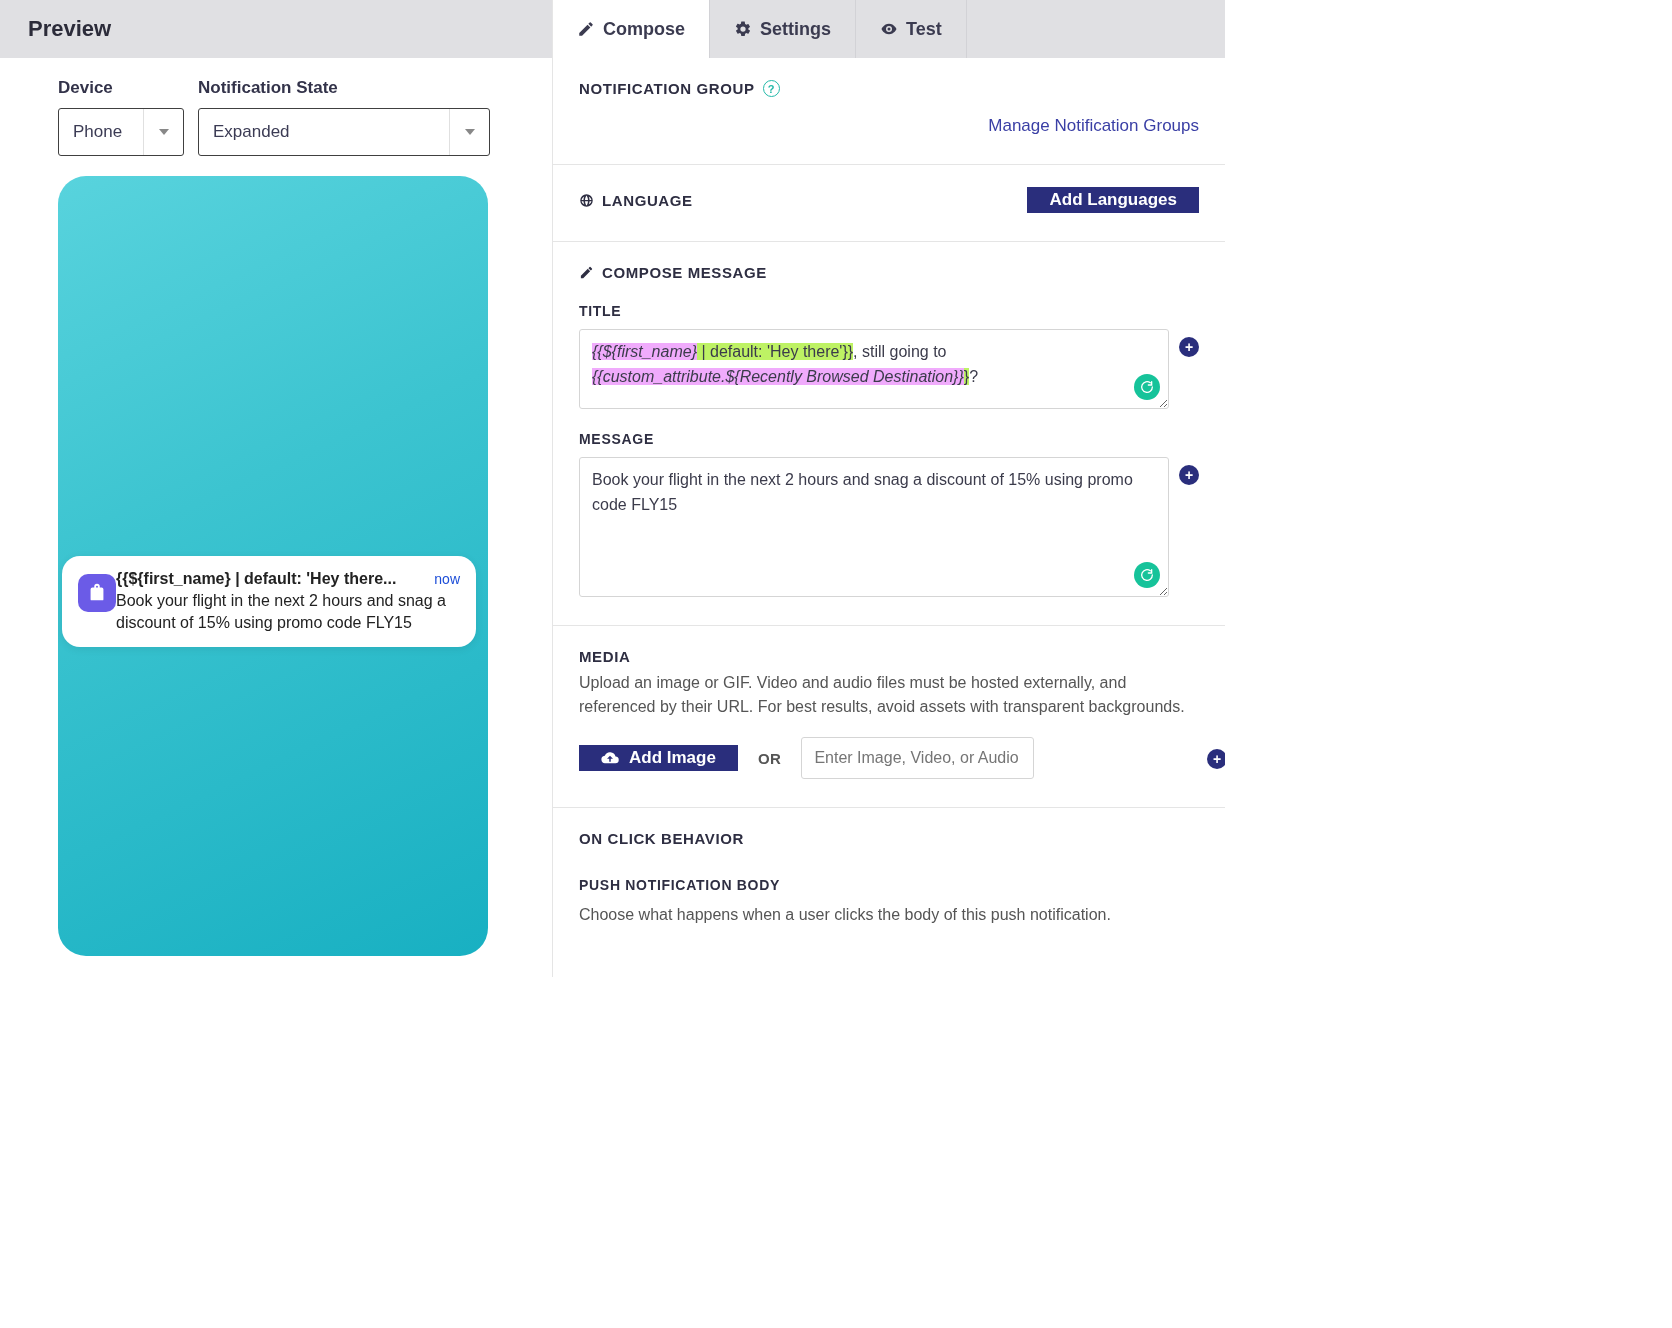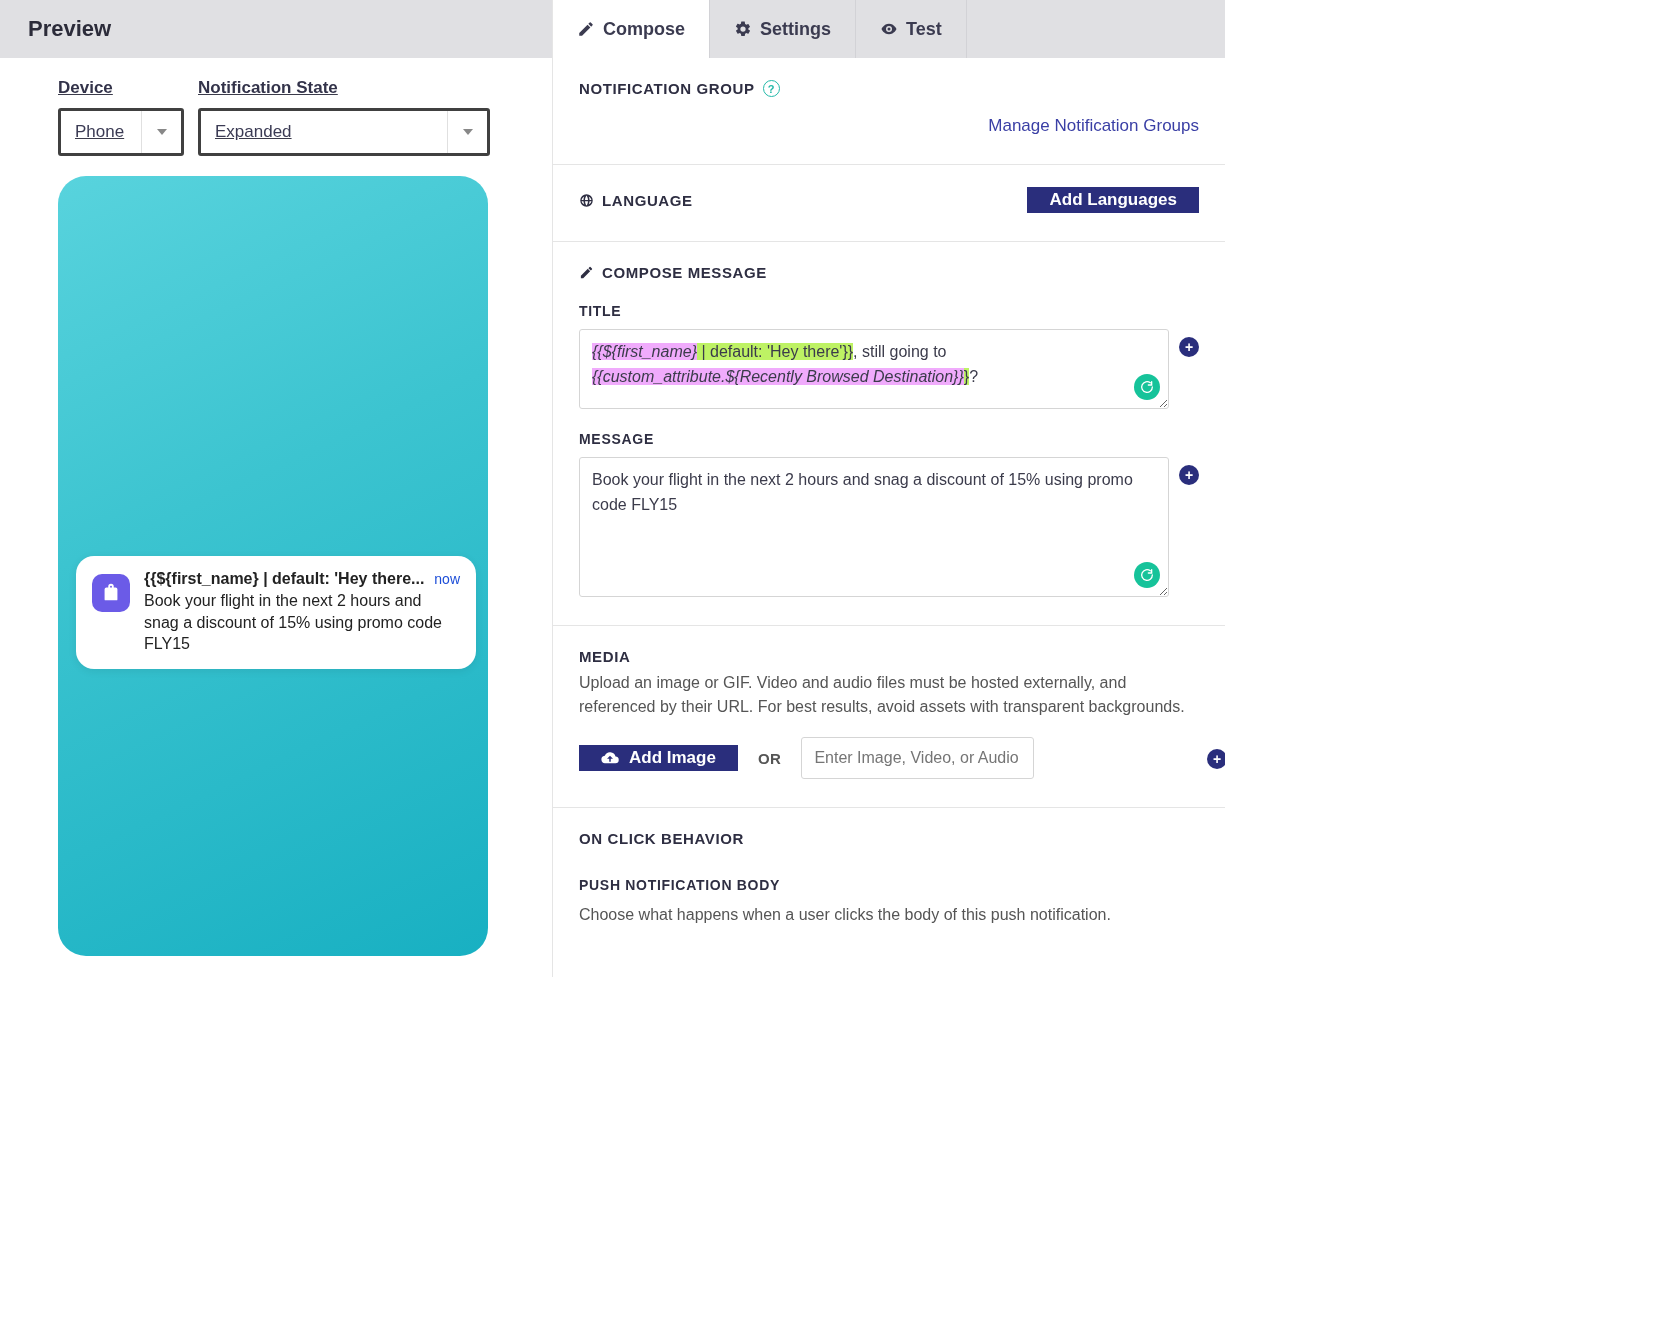--- a/index.html
+++ b/index.html
@@ -4,32 +4,32 @@
 <style>
 * { box-sizing: border-box; margin: 0; padding: 0; }
 body { font-family: -apple-system, BlinkMacSystemFont, "Segoe UI", Helvetica, Arial, sans-serif; color: #3b3b4b; font-size: 16px; }
 .wrap { width: 1225px; height: 977px; display: flex; background: #fff; }
 
 
 .left { width: 552px; display: flex; flex-direction: column; }
 .left-header { background: #e0e0e3; padding: 16px 28px; height: 58px; display: flex; align-items: center; }
 .left-header h2 { font-size: 22px; font-weight: 700; color: #2c2c3a; }
 .left-body { padding: 20px 60px 0 58px; }
-.controls { display: flex; gap: 14px; margin-bottom: 20px; text-decoration: underline; }
+.controls { display: flex; gap: 14px; margin-bottom: 20px; }
 .control { display: flex; flex-direction: column; }
 .control label { font-size: 17px; font-weight: 700; color: #33334a; margin-bottom: 10px; }
-.select { border: 3px solid #404040; border-radius: 3px; background: #fff; height: 48px; display: flex; align-items: center; position: relative; }
+.select { border: 1px solid #404040; border-radius: 3px; background: #fff; height: 48px; display: flex; align-items: center; position: relative; }
 .select-phone { width: 126px; }
 .select-state { width: 292px; }
 .select .val { padding: 0 14px; font-size: 17px; color: #3b3b54; }
 .select .caret-wrap { width: 40px; height: 100%; border-left: 1px solid #e0e0e0; display: flex; align-items: center; justify-content: center; position: absolute; right: 0; }
 .caret-down { width: 0; height: 0; border-left: 5px solid transparent; border-right: 5px solid transparent; border-top: 6px solid #888; }
 
 .phone-frame { width: 430px; height: 780px; background: linear-gradient(155deg, #58d3dd 0%, #3cc4d0 40%, #18b0c2 100%); border-radius: 28px; position: relative; overflow: hidden; }
-.notif { position: absolute; left: 18px; right: 12px; top: 380px; background: #fff; border-radius: 18px; padding: 14px 16px; display: flex; gap: 14px; box-shadow: 0 2px 8px rgba(0,0,0,0.08); }
+.notif { position: absolute; left: 4px; right: 12px; top: 380px; background: #fff; border-radius: 18px; padding: 14px 16px; display: flex; box-shadow: 0 2px 8px rgba(0,0,0,0.08); }
 .notif-icon { width: 38px; height: 38px; background: #6b5be7; border-radius: 10px; display: flex; align-items: center; justify-content: center; flex-shrink: 0; margin-top: 4px; }
 .notif-icon svg { width: 22px; height: 22px; fill: #fff; }
 .notif-body { flex: 1; }
 .notif-top { display: flex; align-items: baseline; gap: 8px; }
 .notif-title { font-weight: 700; font-size: 16px; color: #222; flex: 1; white-space: nowrap; overflow: hidden; text-overflow: ellipsis; }
 .notif-time { font-size: 14px; color: #1d4ed8; }
 .notif-msg { font-size: 16px; color: #222; line-height: 1.35; margin-top: 2px; }
 
 
 .right { flex: 1; border-left: 1px solid #e5e5e5; display: flex; flex-direction: column; background: #fff; }

